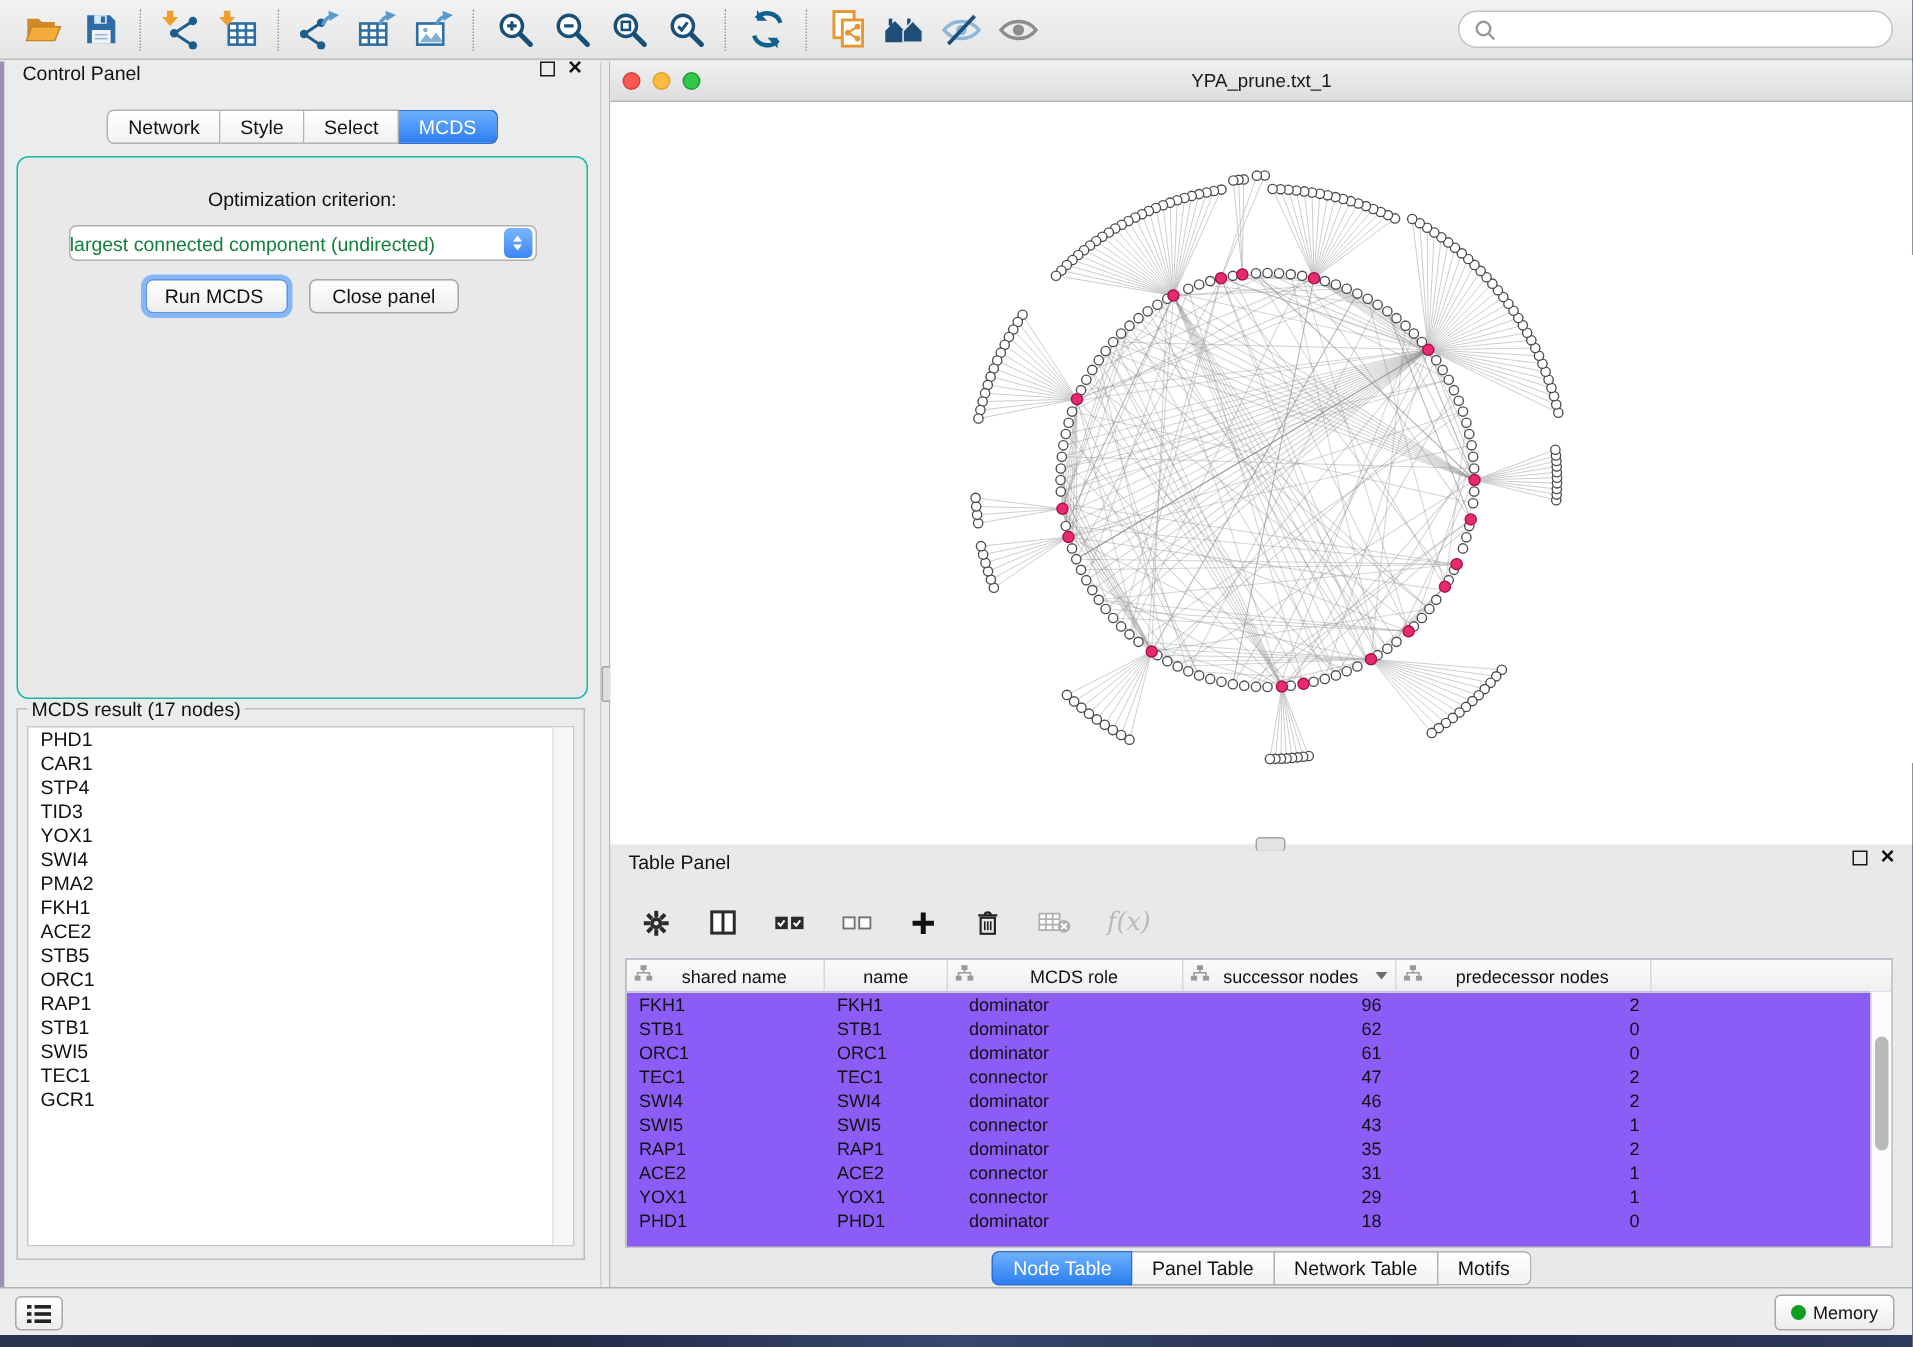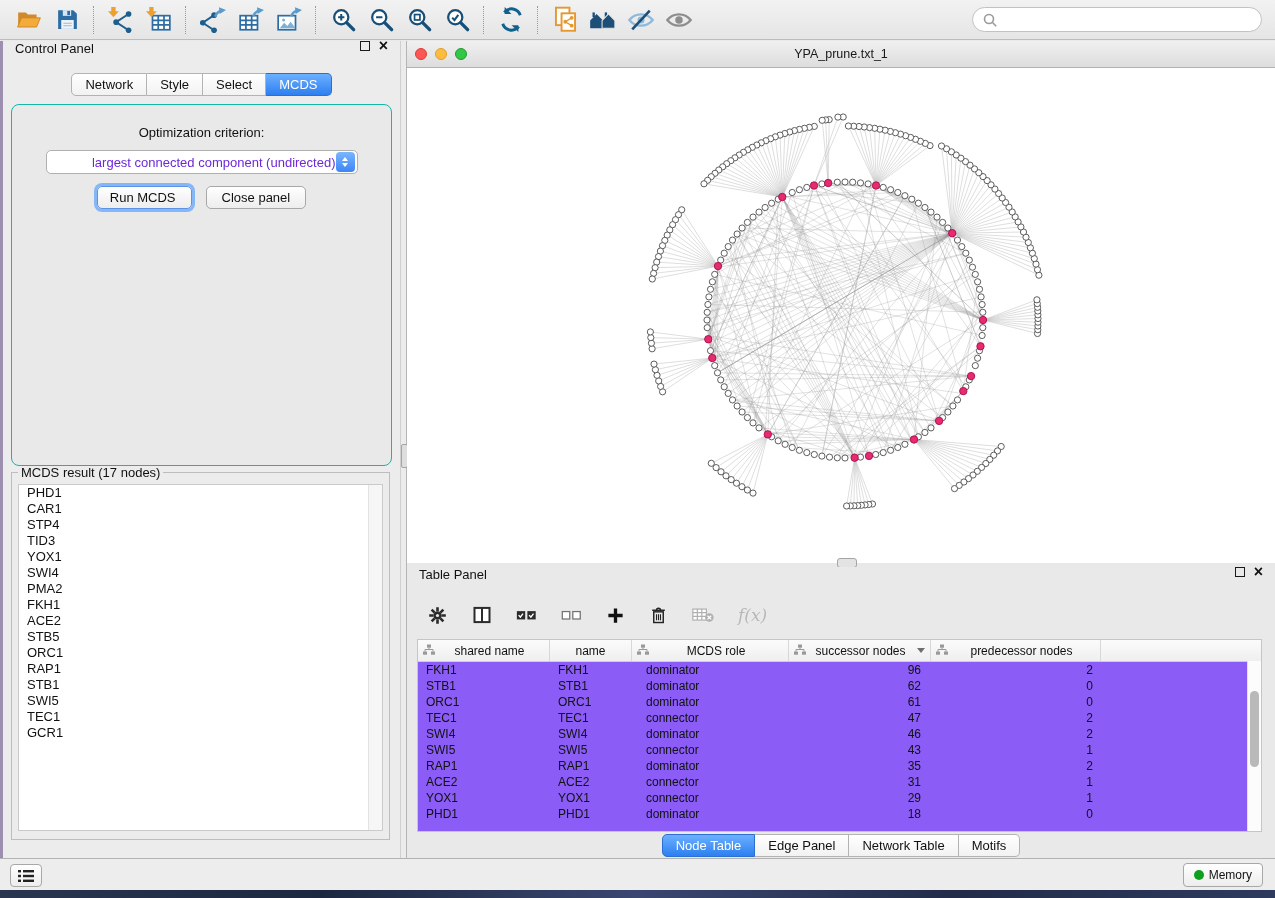--- a/index.html
+++ b/index.html
@@ -29,21 +29,21 @@
   .seg-btn{font-size:13px;padding:3px 13px;background:linear-gradient(#fff,#f2f2f2);
            border:1px solid #b3b3b3;border-left:none;color:#111;cursor:default;}
   .seg-btn:first-child{border-left:1px solid #b3b3b3;border-radius:5px 0 0 5px;}
   .seg-btn:last-child{border-radius:0 5px 5px 0;}
   .seg-btn.active{background:linear-gradient(#6cb0fe,#2d7ff1);color:#fff;border-color:#2d6fd0;}
   .cp-box{position:absolute;left:8px;right:8px;top:51px;height:360px;background:#e9e9e9;
           border:1px solid #14b8a6;border-radius:8px;margin-top:12px;}
   .opt-label{text-align:center;margin-top:20px;font-size:13px;color:#111;}
   .dropdown{margin:10px auto 0;width:312px;height:24px;background:#fff;border:1px solid #b0b0b0;
             border-radius:5px;display:flex;align-items:center;box-sizing:border-box;}
-  .dd-text{flex:1;text-align:right;font-size:13px;color:#6d28d9;white-space:nowrap;padding-left:40px;}
+  .dd-text{flex:1;text-align:left;font-size:13px;color:#15803d;white-space:nowrap;}
   .dd-step{width:19px;height:20px;margin-right:2px;border-radius:4px;background:linear-gradient(#7ab5fe,#3c86f5);
            display:flex;flex-direction:column;align-items:center;justify-content:center;gap:2px;}
   .tri-up{width:0;height:0;border-left:3.5px solid transparent;border-right:3.5px solid transparent;border-bottom:4.5px solid #fff;}
   .tri-down{width:0;height:0;border-left:3.5px solid transparent;border-right:3.5px solid transparent;border-top:4.5px solid #fff;}
   .cp-btn-row{display:flex;justify-content:center;gap:14px;margin-top:12px;}
   .btn{font-size:13px;padding:3px 15px;background:linear-gradient(#fff,#ededed);border:1px solid #a8a8a8;
        border-radius:5px;color:#111;cursor:default;}
   .btn.focused{box-shadow:0 0 0 3px #85b7f7;border-color:#5d94e8;padding-left:12px;}
   fieldset.mcds{position:absolute;left:8px;right:10px;top:424px;height:373px;border:1px solid #bdbdbd;
                 margin:0;padding:0;}
@@ -1132,21 +1132,21 @@
             <div class="td c4">0</div>
           </div>
         </div>
       <div class="t-scroll">
         <div class="t-thumb"></div>
       </div>
     </div>
     <div class="tp-tabs">
         <div class="seg" id="tp-tabs">
           <div class="seg-btn active">Node Table</div>
-          <div class="seg-btn">Edge Panel</div>
+          <div class="seg-btn">Panel Table</div>
           <div class="seg-btn">Network Table</div>
           <div class="seg-btn">Motifs</div>
         </div>
       </div>
   </div>
 
   <div class="status">
     <div class="status-btn">
       <svg width="16" height="14" viewBox="0 0 16 14">
           <g fill="#222">

